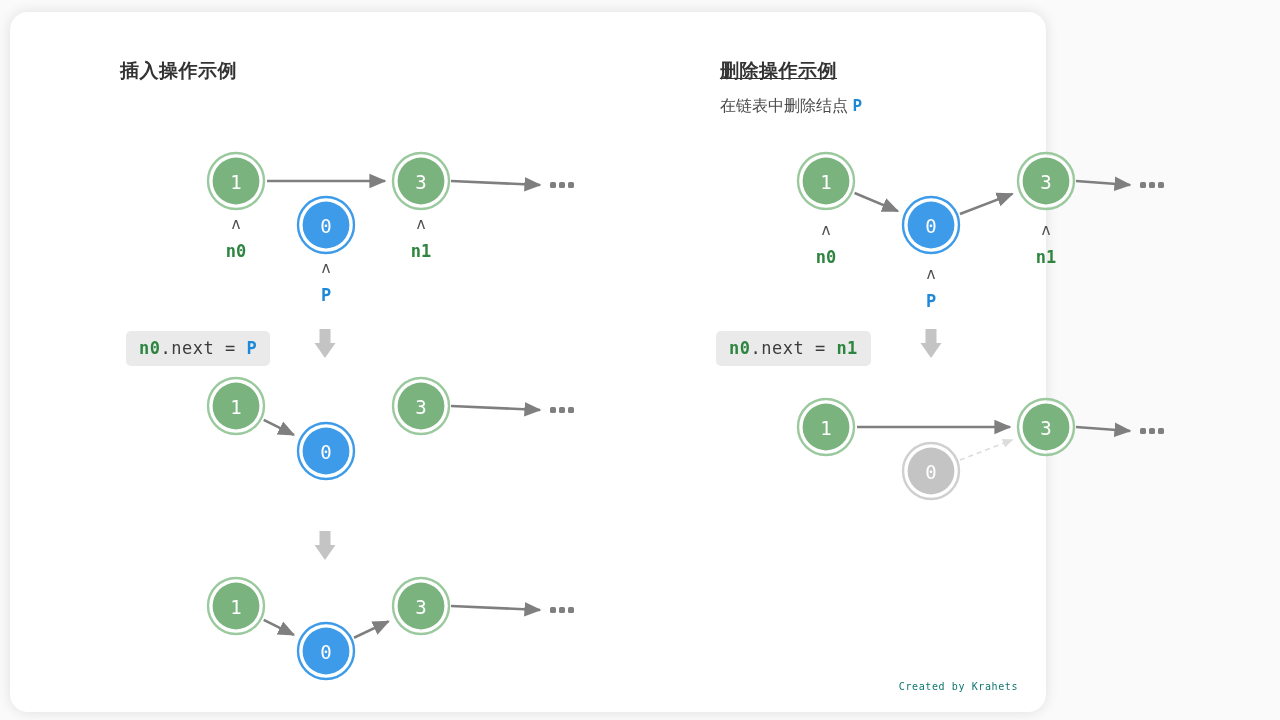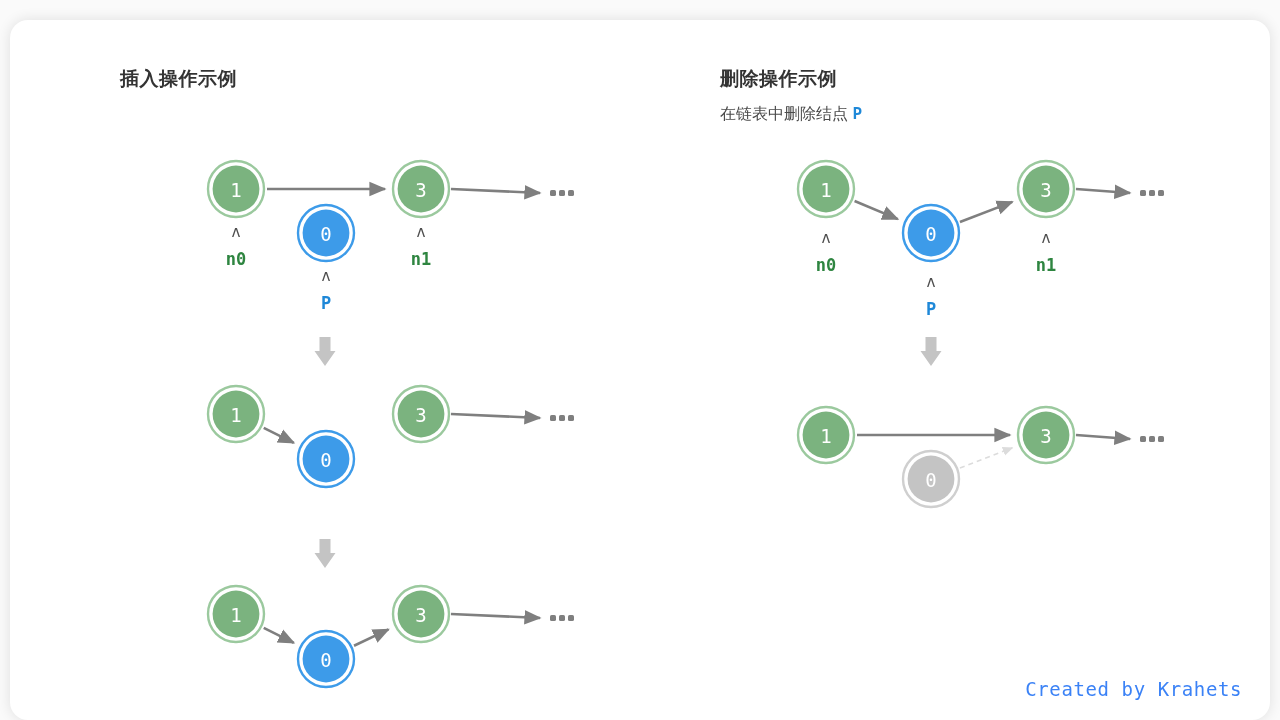--- a/index.html
+++ b/index.html
@@ -11,22 +11,22 @@
   #root {
     position: relative;
     width: 1280px;
     height: 720px;
     background: #fafafa;
     overflow: hidden;
   }
   .card {
     position: absolute;
     left: 10px;
-    top: 20px;
-    width: 1260px;
+    top: 12px;
+    width: 1036px;
     height: 700px;
     background: #ffffff;
     border-radius: 18px;
     box-shadow: 0 0 14px rgba(0,0,0,0.11);
   }
   .panel-title {
     position: absolute;
     font-size: 19px;
     font-weight: bold;
     color: #333333;
@@ -56,22 +56,22 @@
     white-space: pre;
     letter-spacing: 0.5px;
   }
   .code-box .tok-g { color: #2e8540; font-weight: bold; }
   .code-box .tok-b { color: #1e88d8; font-weight: bold; }
   .footer {
     position: absolute;
     right: 28px;
     bottom: 20px;
     font-family: "DejaVu Sans Mono", "Liberation Mono", monospace;
-    font-size: 19px;
-    color: #3b82f6;
+    font-size: 10px;
+    color: #0f766e;
     letter-spacing: 0.6px;
   }
   svg { position: absolute; left: 0; top: 0; overflow: visible; }
   .node-val {
     font-family: "DejaVu Sans Mono", "Liberation Mono", monospace;
     font-size: 19px;
     fill: #ffffff;
     text-anchor: middle;
     dominant-baseline: central;
   }
@@ -91,27 +91,29 @@
   }
 </style>
 </head>
 <body>
 
 <div id="root">
   <div class="card">
 
     <div class="panel-title" style="left:110px; top:46px;">插入操作示例</div>
 
-
-
-    <div class="panel-title" style="left:710px; top:46px;">删除操作示例</div>
+    <div class="code-box" style="left:116px; top:319px;"><span class="tok-g">n0</span><span>.next = </span><span class="tok-b">P</span></div>
+
+
+    <div class="panel-title" style="left:710px; top:46px;text-decoration:underline;">删除操作示例</div>
     <div class="panel-sub" style="left:710px; top:84px;">
       <span>在链表中删除结点 </span><span class="mono blu">P</span>
     </div>
 
+    <div class="code-box" style="left:706px; top:319px;"><span class="tok-g">n0</span><span>.next = </span><span class="tok-g">n1</span></div>
 
     <svg id="diagram" width="1260" height="700">
       <defs>
         <marker id="ah" markerWidth="7" markerHeight="7" refX="6" refY="3.1" orient="auto">
           <path d="M0,0.3 L6.6,3.1 L0,5.9 Z" fill="#7f7f7f"></path>
         </marker>
         <marker id="ahd" markerWidth="7" markerHeight="7" refX="6" refY="3.1" orient="auto">
           <path d="M0,0.3 L6.6,3.1 L0,5.9 Z" fill="#dcdcdc"></path>
         </marker>
       </defs>

